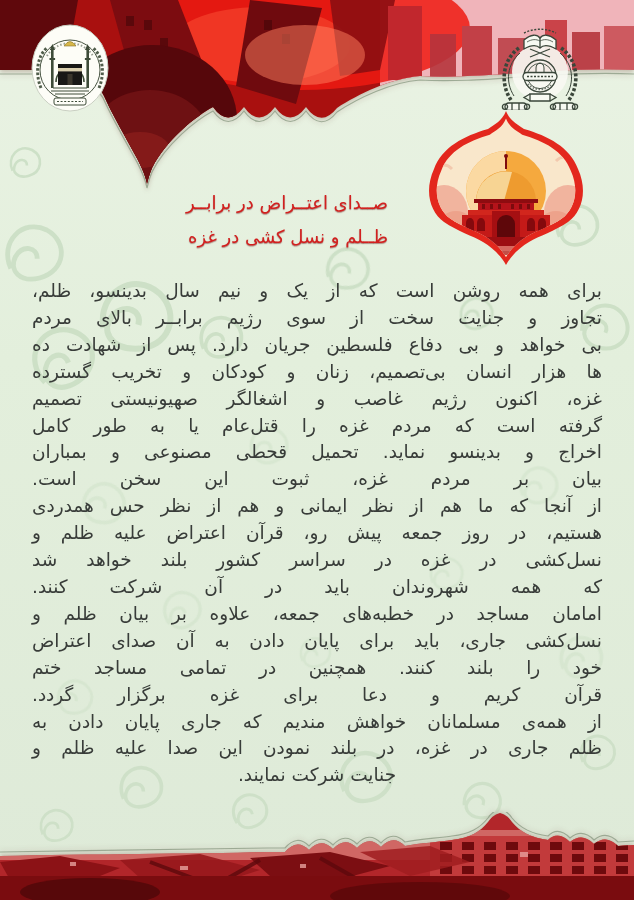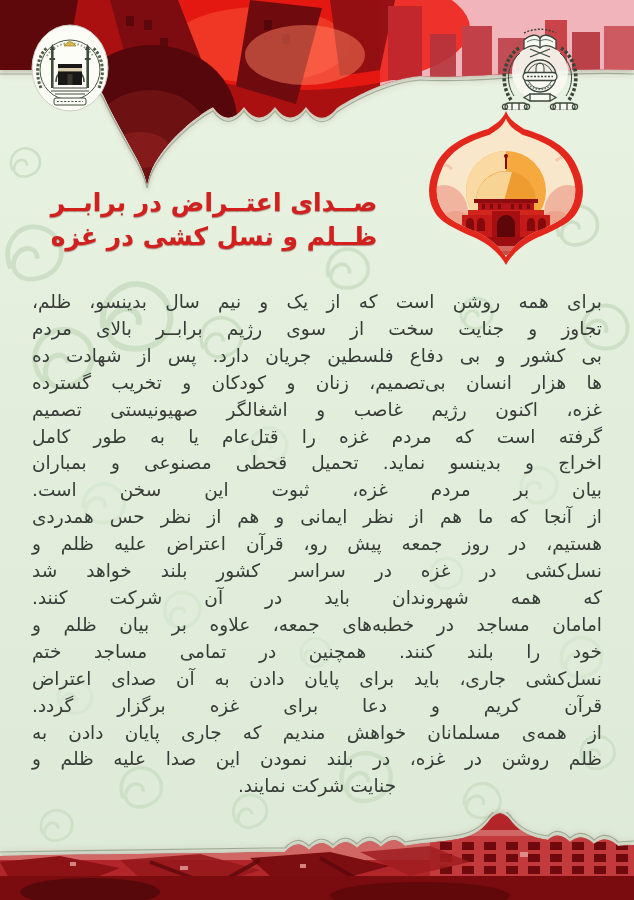--- a/index.html
+++ b/index.html
@@ -3,26 +3,26 @@
 <meta charset="utf-8">
 <style>
   html,body{margin:0;padding:0;background:#ffffff;}
   .poster{
     position:relative;width:634px;height:900px;overflow:hidden;
     background:linear-gradient(180deg,#eaf3e4 0%,#e3efdc 40%,#deead8 100%);
     font-family:"DejaVu Sans",sans-serif;
   }
   .abs{position:absolute;}
   .title{
-    left:40px;top:186px;width:348px;text-align:center;direction:rtl;
-    color:#d2201f;font-weight:bold;font-size:25px;line-height:34px;
+    left:40px;top:186px;width:348px;direction:rtl;
+    color:#d2201f;font-weight:normal;font-size:18px;line-height:34px;
     text-shadow:0 1px 1px rgba(104,12,14,.45);
   }
   .body-text{
-    left:32px;top:289px;width:570px;direction:rtl;
+    left:32px;top:278px;width:570px;direction:rtl;
     color:#383c39;font-size:18.5px;
   }
   .bline{line-height:26.9px;text-align:justify;text-align-last:justify;}
   .bline.center{text-align-last:center;}
   .shadow-down{filter:drop-shadow(0 2px 2px rgba(110,60,50,.30));}
   .shadow-up{filter:drop-shadow(0 -2px 2px rgba(110,60,50,.22));}
 </style>
 </head>
 <body>
 
@@ -213,36 +213,36 @@
   </svg>
 
   <div class="abs title" dir="rtl">
     <div>صــدای اعتــراض در برابــر</div>
     <div>ظــلم و نسل کشی در غزه</div>
   </div>
 
   <div class="abs body-text" dir="rtl">
     <div class="bline">برای همه روشن است که از یک و نیم سال بدینسو، ظلم،</div>
     <div class="bline">تجاوز و جنایت سخت از سوی رژیم برابــر بالای مردم</div>
-    <div class="bline">بی کشور و بی دفاع فلسطین جریان دارد. پس از شهادت ده</div>
+    <div class="bline">بی خواهد و بی دفاع فلسطین جریان دارد. پس از شهادت ده</div>
     <div class="bline">ها هزار انسان بی‌تصمیم، زنان و کودکان و تخریب گسترده</div>
     <div class="bline">غزه، اکنون رژیم غاصب و اشغالگر صهیونیستی تصمیم</div>
     <div class="bline">گرفته است که مردم غزه را قتل‌عام یا به طور کامل</div>
     <div class="bline">اخراج و بدینسو نماید. تحمیل قحطی مصنوعی و بمباران</div>
     <div class="bline">بیان بر مردم غزه، ثبوت این سخن است.</div>
     <div class="bline">از آنجا که ما هم از نظر ایمانی و هم از نظر حس همدردی</div>
     <div class="bline">هستیم، در روز جمعه پیش رو، قرآن اعتراض علیه ظلم و</div>
     <div class="bline">نسل‌کشی در غزه در سراسر کشور بلند خواهد شد</div>
     <div class="bline">که همه شهروندان باید در آن شرکت کنند.</div>
     <div class="bline">امامان مساجد در خطبه‌های جمعه، علاوه بر بیان ظلم و</div>
+    <div class="bline">نسل‌کشی جاری، باید برای پایان دادن به آن صدای اعتراض</div>
     <div class="bline">خود را بلند کنند. همچنین در تمامی مساجد ختم</div>
-    <div class="bline">نسل‌کشی جاری، باید برای پایان دادن به آن صدای اعتراض</div>
     <div class="bline">قرآن کریم و دعا برای غزه برگزار گردد.</div>
     <div class="bline">از همه‌ی مسلمانان خواهش مندیم که جاری پایان دادن به</div>
-    <div class="bline">ظلم روشن در غزه، در بلند نمودن این صدا علیه ظلم و</div>
+    <div class="bline">ظلم جاری در غزه، در بلند نمودن این صدا علیه ظلم و</div>
     <div class="bline center">جنایت شرکت نمایند.</div>
   </div>
 
   <svg class="abs shadow-up" style="left:0;top:812px" width="634" height="88" viewBox="0 0 634 88">
     <defs>
       <clipPath id="bc">
         <path d="M0,44 C90,42 190,42 268,40 L285,40
                  Q297,26 309,38 Q321,25 333,37 Q345,24 357,36 Q369,23 381,35 Q393,22 405,34
                  C420,31 440,30 452,28 C470,26 480,20 488,10 C492,4 496,2 500,1
                  C504,2 508,4 512,10 C520,20 532,26 548,28

